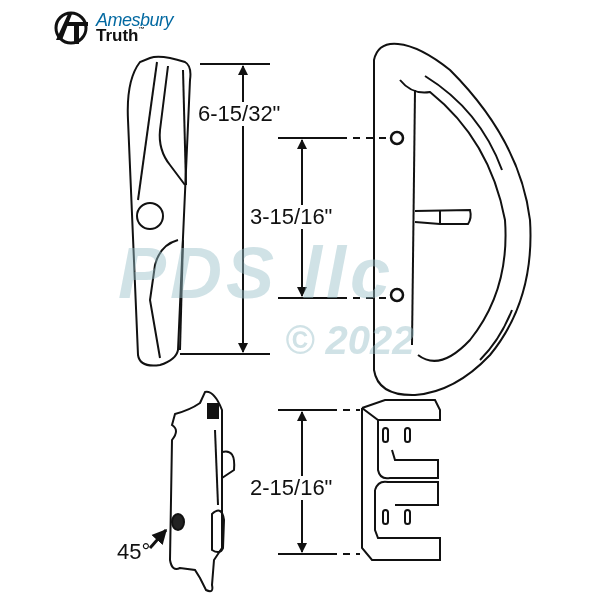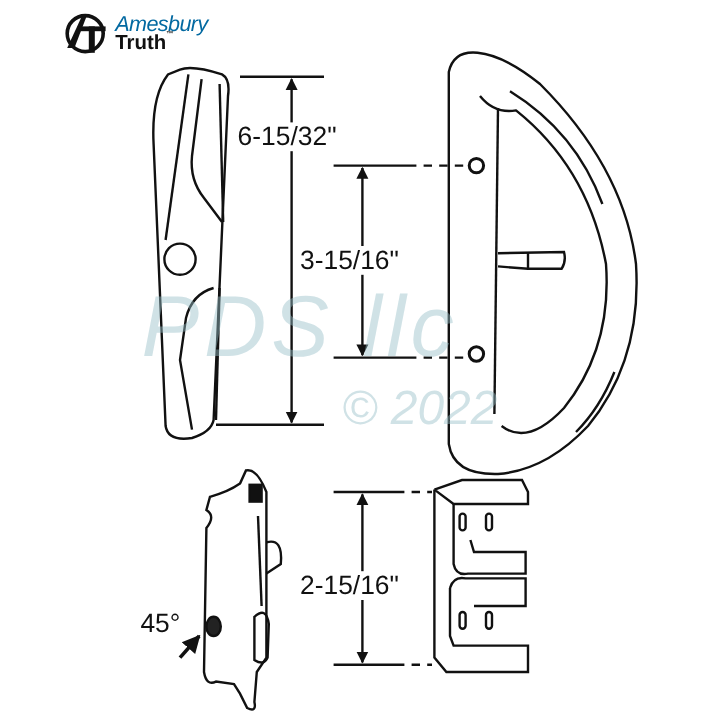--- a/index.html
+++ b/index.html
@@ -3,21 +3,21 @@
 <meta charset="utf-8">
 <style>
   html,body{margin:0;padding:0;background:#ffffff;}
   body{width:600px;height:600px;position:relative;overflow:hidden;font-family:"Liberation Sans",sans-serif;}
   .logo{position:absolute;left:52px;top:10px;width:150px;height:36px;}
   .logo-top{position:absolute;left:44px;top:0px;font-size:18px;color:#0369a1;font-style:italic;letter-spacing:-0.5px;}
   .logo-bottom{position:absolute;left:44px;top:16px;font-size:17px;font-weight:bold;color:#111;}
   .logo-tm{font-size:6px;vertical-align:top;}
   .dim{position:absolute;font-size:22px;color:#111;background:#fff;line-height:24px;padding:0 2px;}
   svg.main{position:absolute;left:0;top:0;}
-  .wm{position:absolute;color:rgba(150,190,200,0.45);font-style:italic;pointer-events:none;}
+  .wm{position:absolute;color:rgba(150,190,200,0.45);font-style:italic;pointer-events:none;font-weight:bold;}
 </style>
 </head>
 <body>
 
 <div class="logo">
   <svg width="40" height="36" viewBox="0 0 40 36">
     <circle cx="19" cy="18" r="15" fill="none" stroke="#111" stroke-width="3"></circle>
     <polygon points="4,30 16,4 20,4 10,30" fill="#111"></polygon>
     <rect x="14" y="12" width="22" height="4" fill="#111"></rect>
     <rect x="22" y="12" width="5" height="22" fill="#111"></rect>
@@ -95,16 +95,16 @@
     <rect x="383" y="428" width="5" height="14" rx="2.5"></rect>
     <rect x="405" y="428" width="5" height="14" rx="2.5"></rect>
     <rect x="383" y="510" width="5" height="14" rx="2.5"></rect>
     <rect x="405" y="510" width="5" height="14" rx="2.5"></rect>
   </g>
 </svg>
 
 <span class="dim" style="left:196px;top:102px;">6-15/32"</span>
 <span class="dim" style="left:248px;top:205px;">3-15/16"</span>
 <span class="dim" style="left:248px;top:476px;">2-15/16"</span>
-<span class="dim" style="left:115px;top:508px;background:transparent;">45°</span>
+<span class="dim" style="left:115px;top:540px;background:transparent;">45°</span>
 
 <span class="wm" style="left:118px;top:232px;font-size:72px;letter-spacing:4px;">PDS llc</span>
 <span class="wm" style="left:285px;top:318px;font-size:40px;text-align:center;">© 2022</span>
 
 </body></html>

